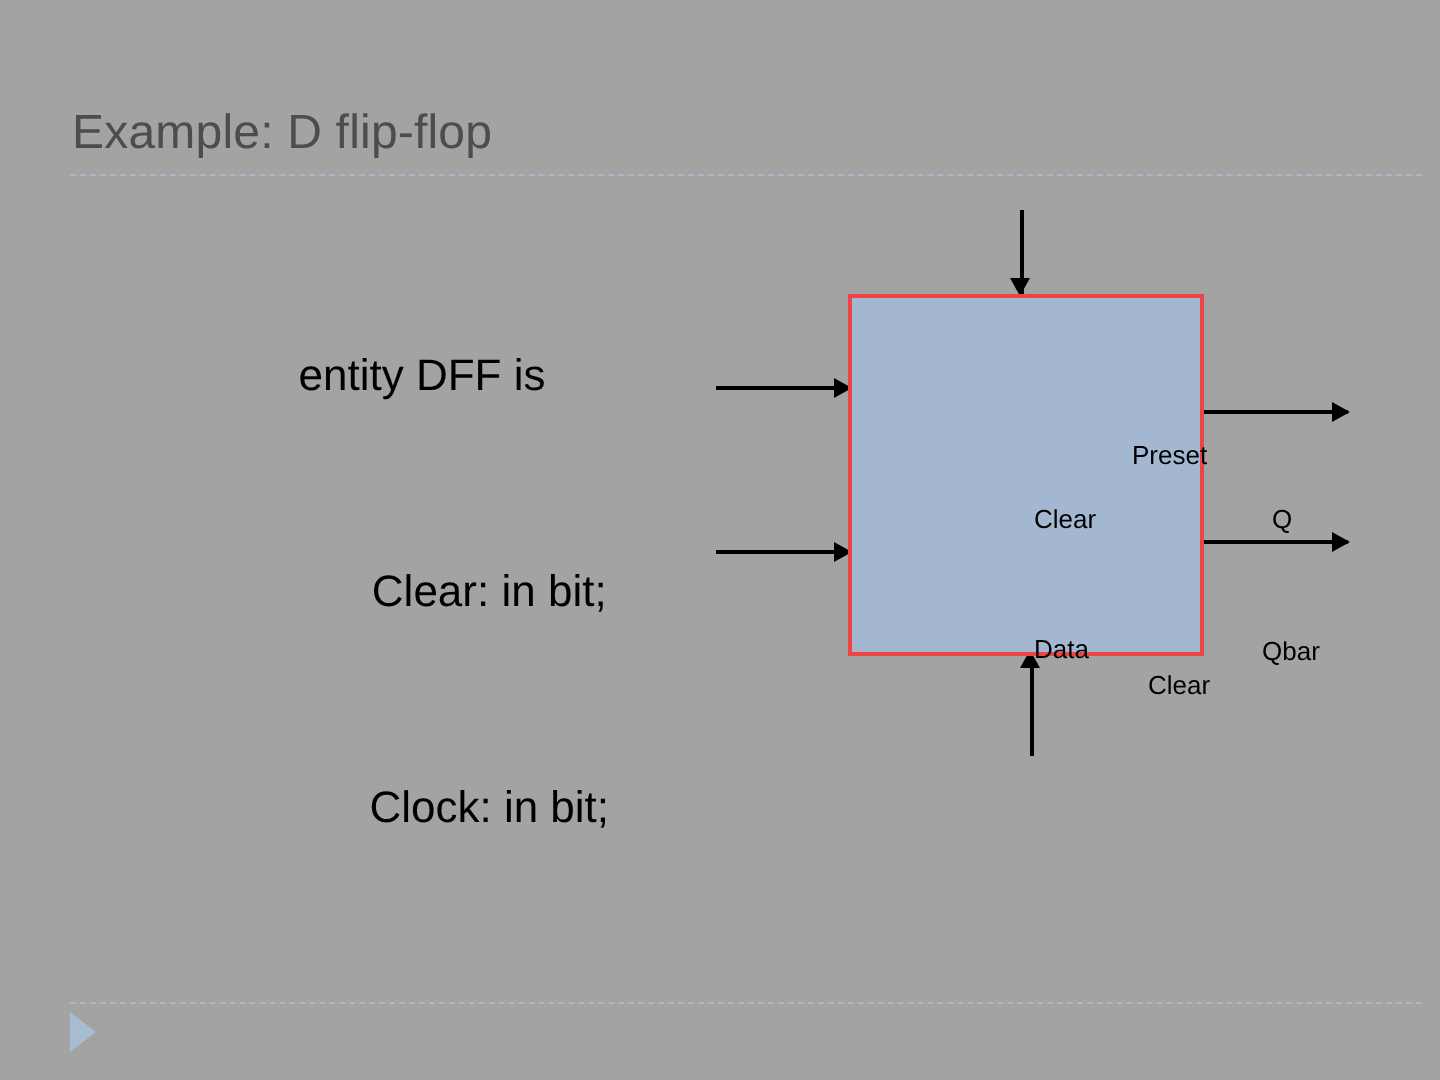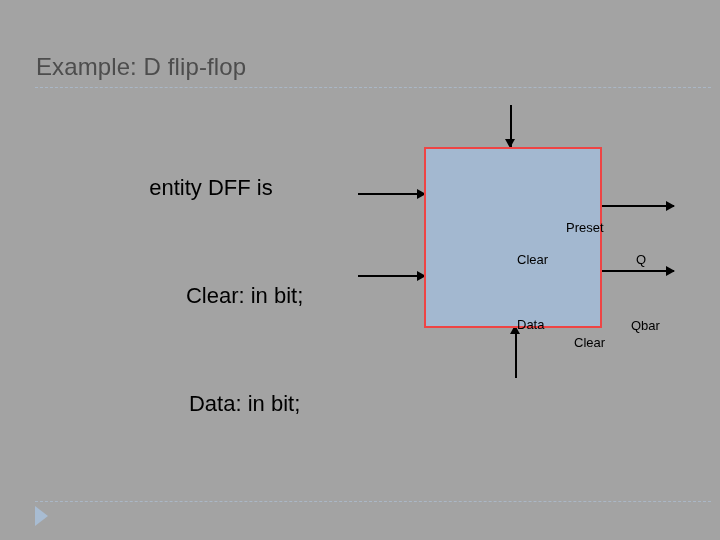--- a/index.html
+++ b/index.html
@@ -168,21 +168,21 @@
 
 <div id="slide">
 
   <div id="slide-title">Example: D flip-flop</div>
 
   <div class="dashed-rule" id="title-rule"></div>
 
   <div id="code-block">
     <span class="code-line">entity DFF is</span>
     <span class="code-line">           Clear: in bit;</span>
-    <span class="code-line">           Data: in bit;</span>
+    <span class="code-line">           Clock: in bit;</span>
     
     
     
     
   </div>
 
   <div id="diagram">
 
     <div class="wire-v" id="wire-preset"></div>
     <div class="arrowhead arrow-down" id="arrowhead-preset"></div>

